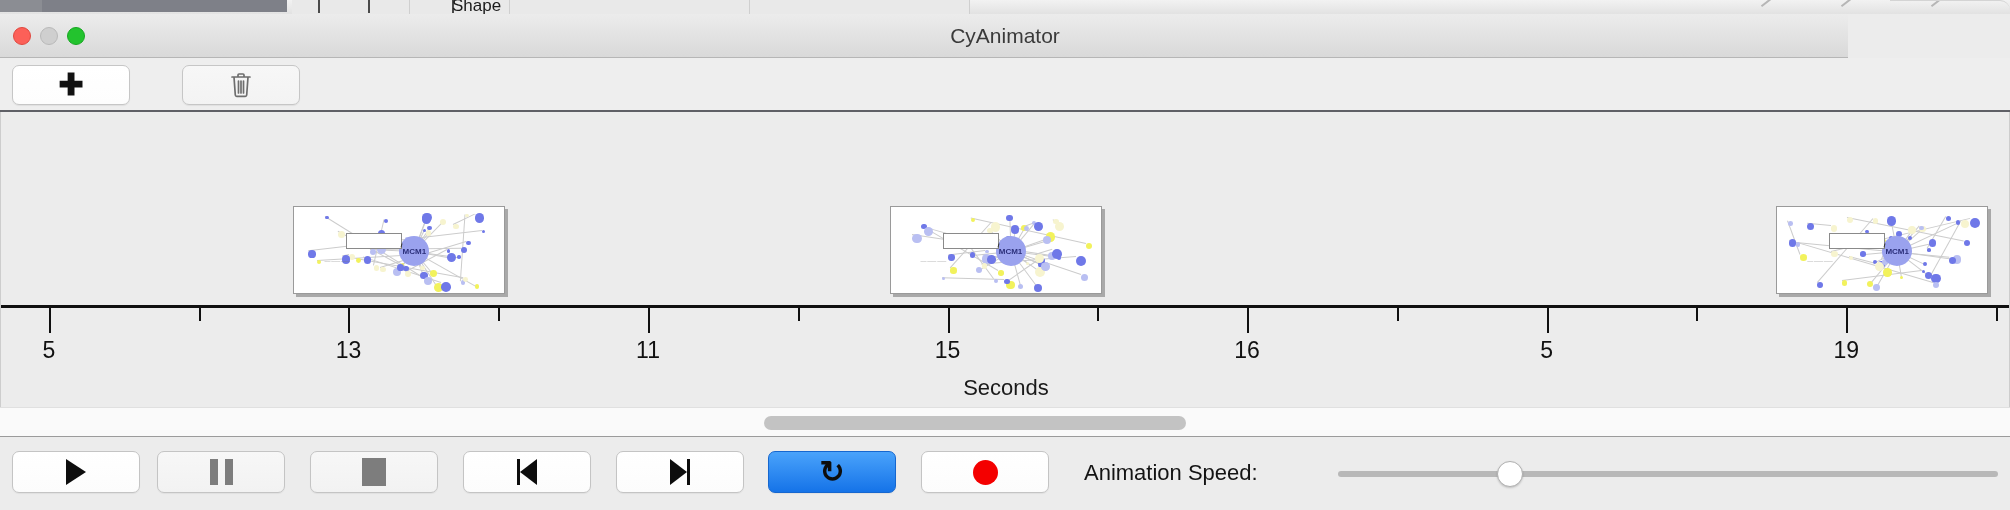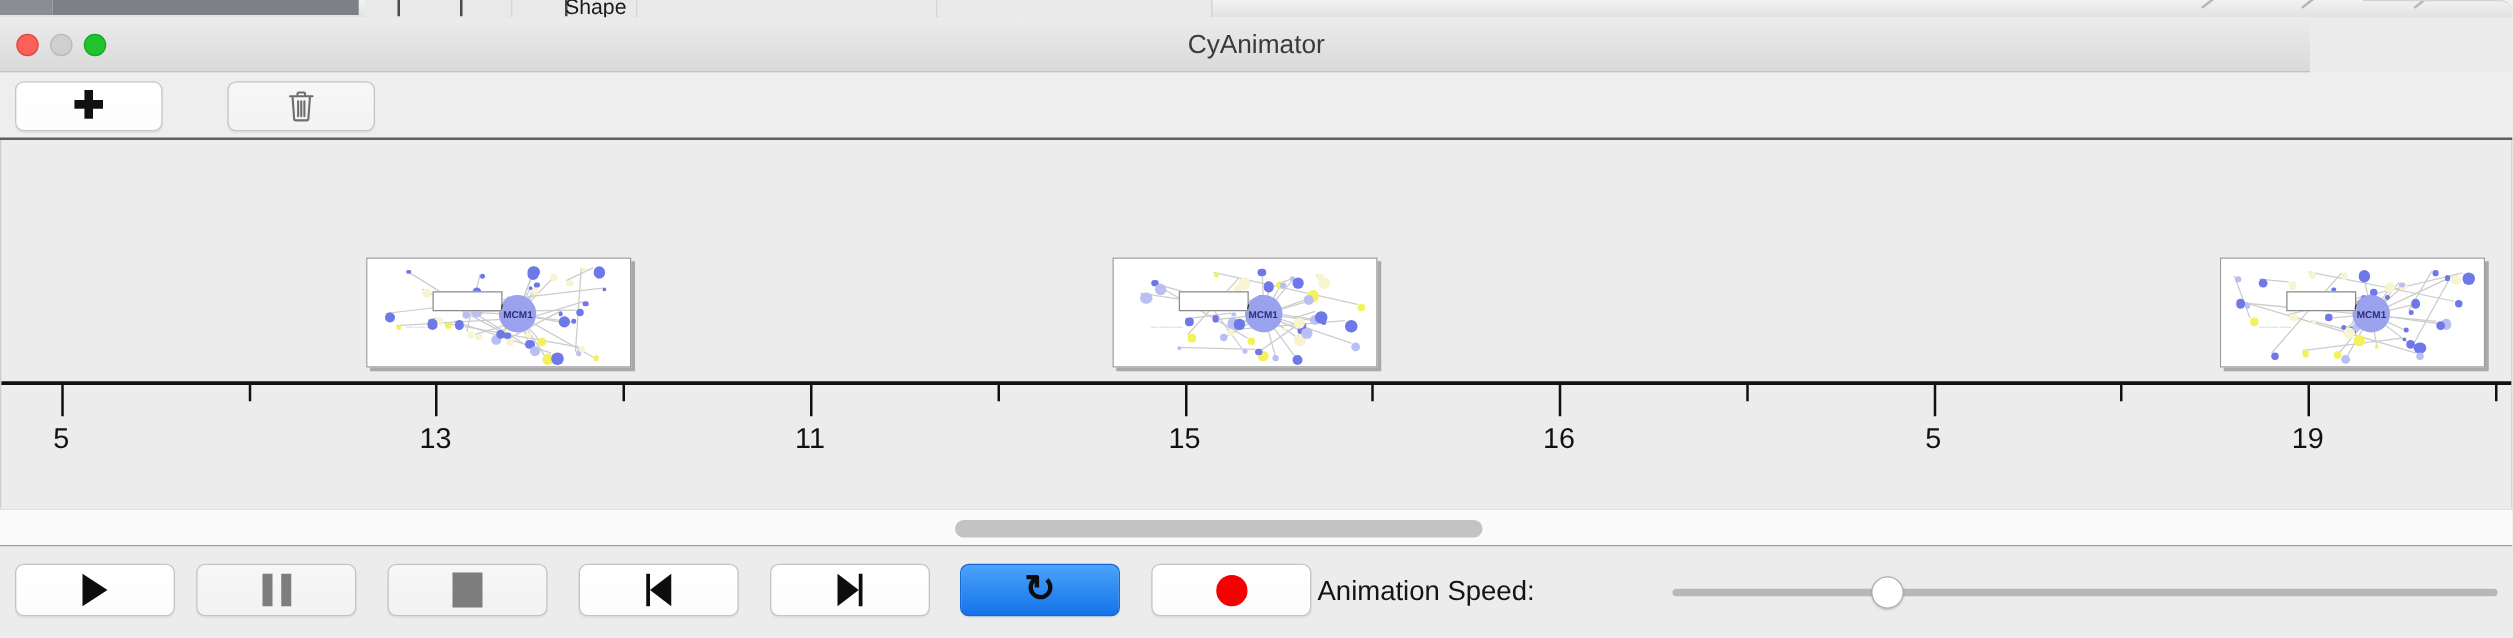--- a/index.html
+++ b/index.html
@@ -504,20 +504,21 @@
           <div class="tick major" style="left: 1845.25px;"></div>
           <div class="tick-label" style="left: 1845.25px;">19</div>
           <div class="tick minor" style="left: 197.705px;"></div>
           <div class="tick minor" style="left: 497.258px;"></div>
           <div class="tick minor" style="left: 796.811px;"></div>
           <div class="tick minor" style="left: 1096.36px;"></div>
           <div class="tick minor" style="left: 1395.92px;"></div>
           <div class="tick minor" style="left: 1695.47px;"></div>
           <div class="tick minor" style="left: 1995.02px;"></div>
         </div>
+      <div class="axis-title">Seconds</div>
     </div>
   </div>
 
   <div class="scroll-track">
     <div class="scroll-thumb" id="scroll-thumb" style="width: 422.1px; left: 763.8px;"></div>
   </div>
 
   <div class="transport">
     <div class="tbtn" style="left:12px;">
       <span class="ico-play"></span>
@@ -542,18 +543,18 @@
           <s></s>
           <i></i>
         </span>
     </div>
     <div class="tbtn active" style="left:768px;">
       <span class="ico-loop">↻</span>
     </div>
     <div class="tbtn" style="left:921px;">
       <span class="ico-rec"></span>
     </div>
-    <div class="speed-label" style="left:1054px;">Animation Speed:</div>
+    <div class="speed-label" style="left:1084px;">Animation Speed:</div>
     <div class="slider" id="speed-slider" style="left:1338px; width:660px;">
       <div class="slider-thumb" id="speed-thumb" style="left: 158.6px;"></div>
     </div>
   </div>
 </div>
 
 </body></html>

